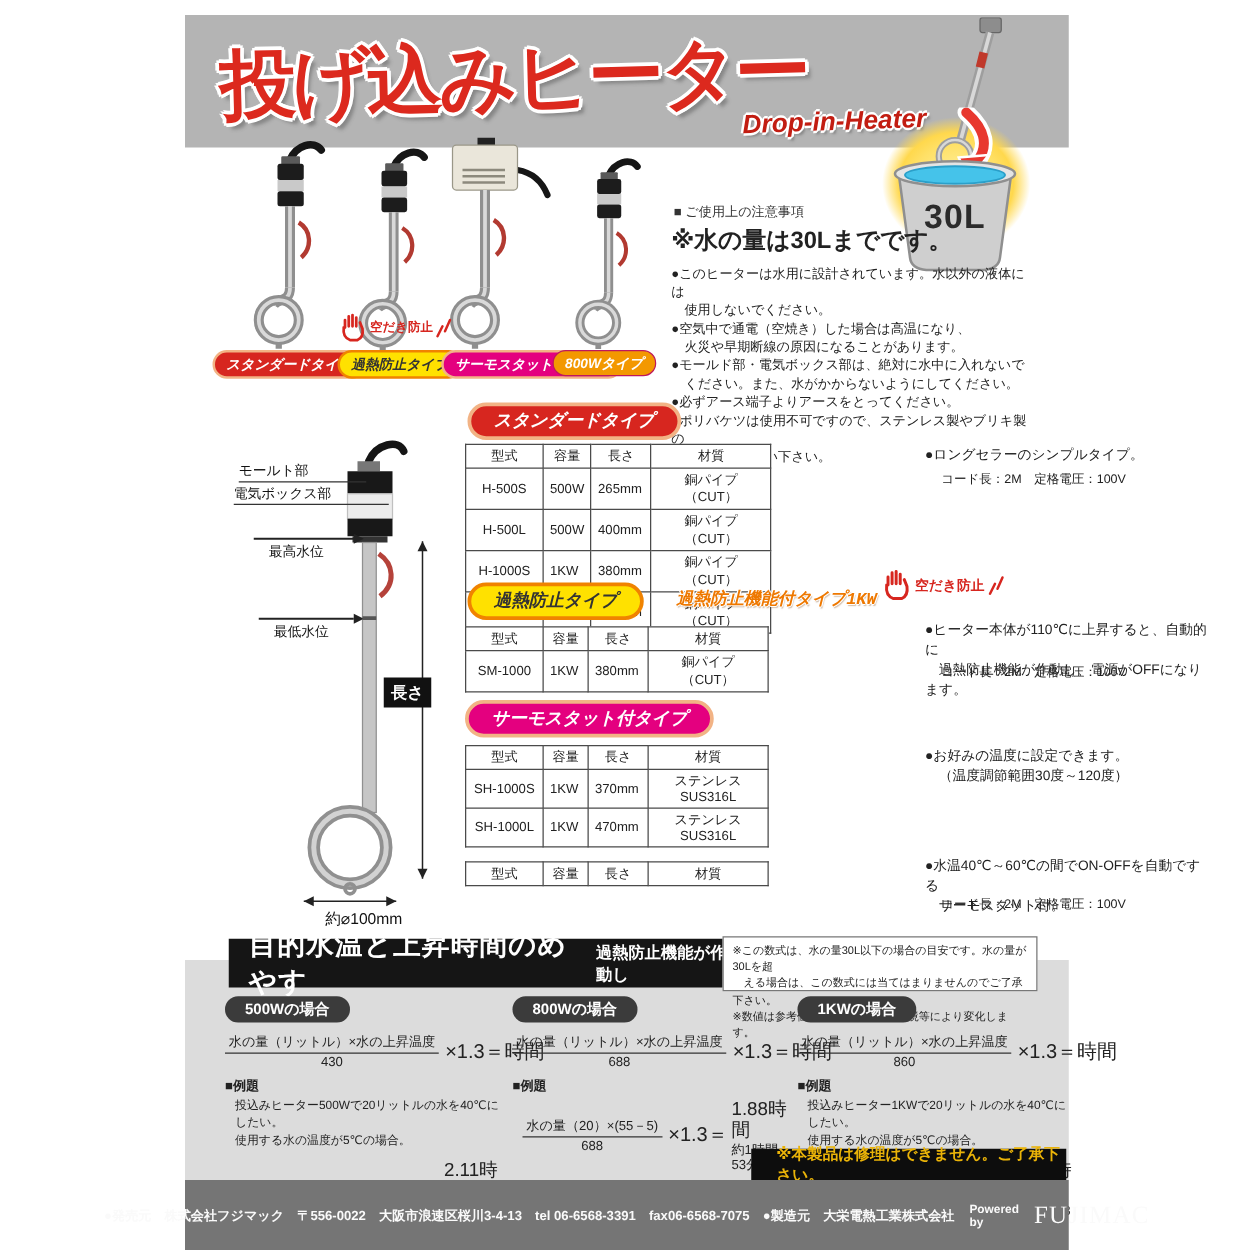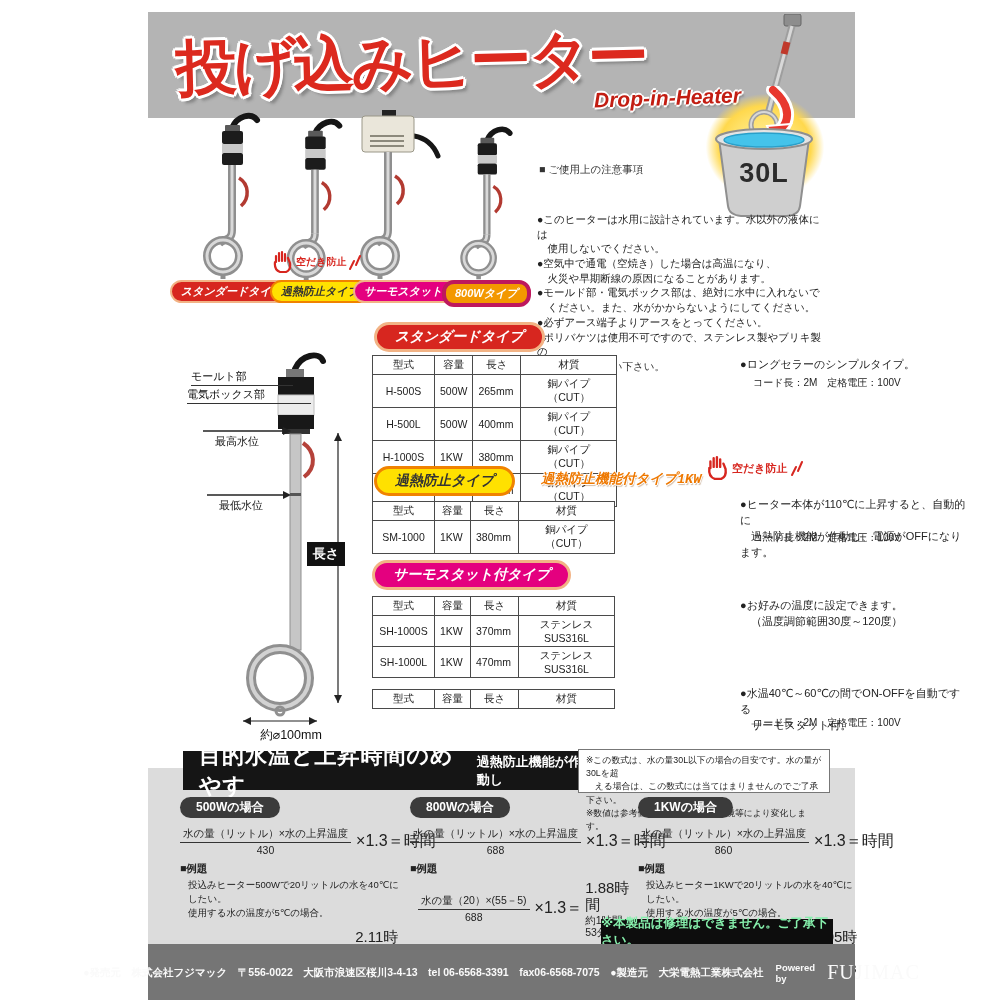--- a/index.html
+++ b/index.html
@@ -17,21 +17,21 @@
     transform:rotate(-2deg);
     text-shadow:-2px 0 #fff,2px 0 #fff,0 -2px #fff,0 2px #fff,-1px -1px #fff,1px 1px #fff,2px 3px 2px rgba(90,90,90,.5);}
   .glow{border-radius:50%;background:radial-gradient(closest-side,#fff3a8 0%,#ffe066 45%,#ffd84d 58%,rgba(255,216,77,0) 75%);}
   .bucket-label{font-size:27px;font-weight:bold;color:#2b2b2b;text-align:center;letter-spacing:1px;}
   
   .pill{display:inline-block;border-radius:12px;font-weight:bold;font-style:italic;
     font-size:11px;padding:2px 9px;white-space:nowrap;}
   .pill.red{background:#d7261f;border:2px solid #f2b385;color:#fff;}
   .pill.yellow{background:#ffe100;border:2px solid #f08300;color:#333;}
   .pill.pink{background:#e4007f;border:2px solid #f2b385;color:#fff;}
-  .pill.orange{background:#f39800;border:4px solid #be185d;color:#fff;}
+  .pill.orange{background:#f39800;border:1px solid #be185d;color:#fff;}
   .pill.big{font-size:14px;padding:3px 18px;border-radius:15px;border-width:3px;}
   .hand-note{color:#d7261f;font-weight:bold;font-size:10px;}
   
   .notice-head{font-size:10.5px;color:#333;}
   .notice-main{font-size:19px;font-weight:bold;color:#222;}
   .notice-list{font-size:10.5px;line-height:1.4;color:#222;}
   
   table.spec{border-collapse:collapse;background:#fff;}
   table.spec th,table.spec td{border:1px solid #4a4a4a;font-weight:normal;
     font-size:10.5px;color:#222;padding:2px 5px;height:14px;}
@@ -59,22 +59,22 @@
   .frac{display:flex;flex-direction:column;align-items:center;font-size:10.5px;color:#222;}
   .frac .num{border-bottom:1.4px solid #333;padding:0 3px 1px;white-space:nowrap;}
   .frac .den{padding-top:1px;}
   .tail{font-size:16px;margin-left:5px;color:#222;white-space:nowrap;}
   .res{margin-left:3px;line-height:1.15;}
   .res-main{font-size:15px;color:#222;}
   .res-sub{font-size:10.5px;color:#222;}
   .ex-label{font-size:10.5px;font-weight:bold;margin-top:6px;color:#222;}
   .ex-desc{font-size:9.5px;line-height:1.45;margin-top:2px;margin-left:8px;color:#222;}
   .conclusion{font-size:9.5px;line-height:1.4;margin-top:5px;color:#222;}
-  .repair{background:#0d0d0d;color:#86efac;font-size:12.5px;font-weight:bold;
-    display:flex;align-items:center;justify-content:center;}
+  .repair{background:#0d0d0d;color:#eab308;font-size:12.5px;font-weight:bold;
+    display:flex;align-items:center;justify-content:center;padding-left:20px;}
   .footer{background:#757575;}
   .footer-row{display:flex;align-items:center;justify-content:center;gap:12px;color:#fafafa;}
   .footer-line{font-size:10.5px;font-weight:bold;white-space:nowrap;}
   .powered{font-size:9.5px;font-weight:bold;}
   .brand{font-size:20px;font-family:"Liberation Serif","DejaVu Serif",serif;letter-spacing:1px;}
 </style>
 </head>
 <body>
 
 <div class="page">
@@ -159,20 +159,21 @@
       <path d="M2,16 L6,8 M8,12 L12,3" stroke="#d7261f" stroke-width="2" stroke-linecap="round"></path>
     </svg>
   </div>
 
   <div class="abs pill red" style="left:170px;top:280px;">スタンダードタイプ</div>
   <div class="abs pill yellow" style="left:270px;top:280px;">過熱防止タイプ</div>
   <div class="abs pill pink" style="left:353px;top:280px;">サーモスタット付タイプ</div>
   <div class="abs pill orange" style="left:442px;top:280px;">800Wタイプ</div>
 
   <div class="abs notice-head" style="left:539px;top:163px;">■ ご使用上の注意事項</div>
+  <div class="abs notice-main" style="left:537px;top:179px;">※水の量は30Lまでです。</div>
   <div class="abs notice-list" style="left:537px;top:212px;width:290px;">
     <div class="pre">●このヒーターは水用に設計されています。水以外の液体には
 　使用しないでください。</div>
     <div class="pre">●空気中で通電（空焼き）した場合は高温になり、
 　火災や早期断線の原因になることがあります。</div>
     <div class="pre">●モールド部・電気ボックス部は、絶対に水中に入れないで
 　ください。また、水がかからないようにしてください。</div>
     <div class="pre">●必ずアース端子よりアースをとってください。</div>
     <div class="pre">●ポリバケツは使用不可ですので、ステンレス製やブリキ製の
 　バケツをお使い下さい。</div>

